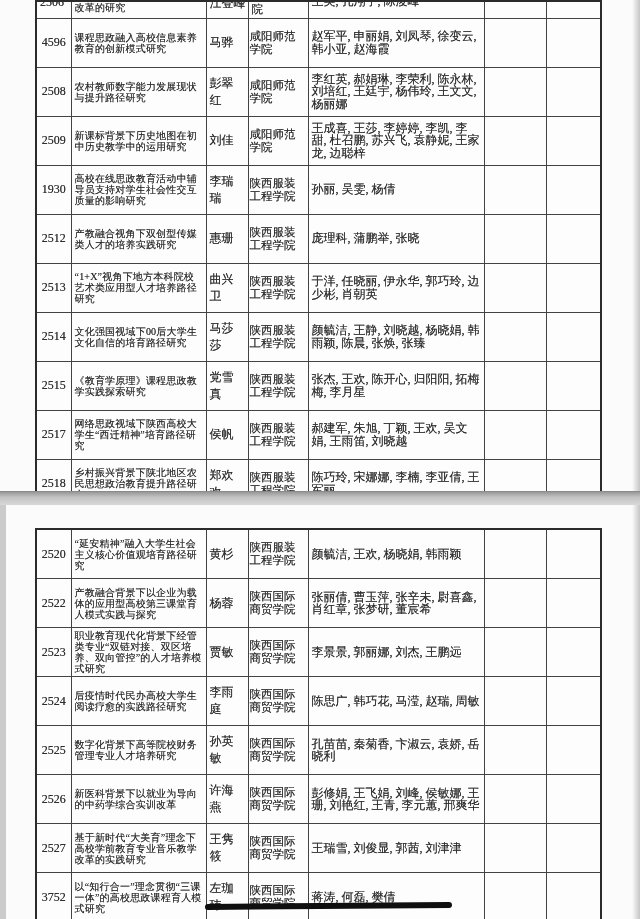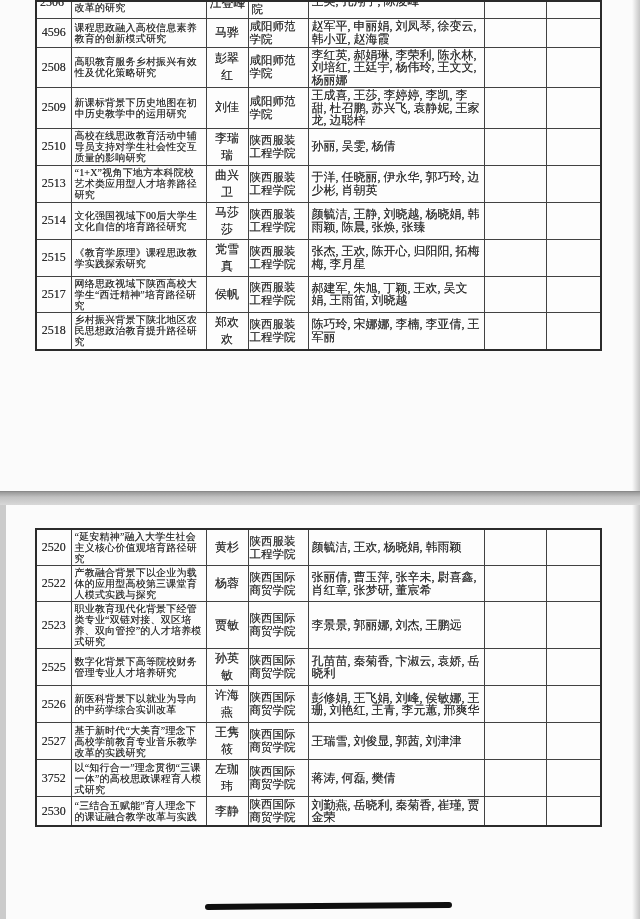--- a/index.html
+++ b/index.html
@@ -17,22 +17,22 @@
   .edge-left{position:absolute;top:0;left:0;width:6px;height:100%;background:#cbcbcb}
   table{border-collapse:collapse;table-layout:fixed;width:565px;margin-left:35px;
         background:#fdfdfd;border:2px solid #2b2b2b}
   #table2{margin-top:23px}
   td{border:1px solid #424242;padding:1px 3px;vertical-align:middle;overflow:hidden;
      text-shadow:0 0 .6px rgba(55,55,55,.75)}
   col.w-num{width:35px} col.w-title{width:135px} col.w-leader{width:42px}
   col.w-inst{width:60px} col.w-members{width:176px} col.w-e1{width:62px} col.w-e2{width:55px}
   .c-num{text-align:center;font-size:12px}
   .c-title{font-size:10px;line-height:11px;letter-spacing:.2px}
-  .c-leader{text-align:center;font-size:12px}
-  .c-inst{font-size:11.5px;line-height:13px;padding:1px 1px}
+  .c-leader{font-size:12px}
+  .c-inst{font-size:11.5px;line-height:13px;padding:11px 1px}
   .c-members{font-size:12px;line-height:12.5px}
   
   tr.partial td{height:17px;padding:0 3px}
   .cutbox{position:relative;height:15px;overflow:hidden}
   .cutbox span{position:absolute;left:0;white-space:nowrap}
   .cut-half{top:-7px;font-size:12px}
   .cut-title{top:0;font-size:10px}
   .cut-inst{top:1px;font-size:11.5px}
   #marker{position:absolute;left:205px;top:903px;width:247px;height:6px;
           background:#0f0f0f;border-radius:3px;transform:rotate(-.45deg)}
@@ -85,42 +85,51 @@
     <td class="c-num">4596</td>
     <td class="c-title">课程思政融入高校信息素养教育的创新模式研究</td>
     <td class="c-leader">马骅</td>
     <td class="c-inst">咸阳师范学院</td>
     <td class="c-members">赵军平, 申丽娟, 刘凤琴, 徐变云, 韩小亚, 赵海霞</td>
     <td class="c-e1"></td>
     <td class="c-e2"></td>
   </tr>
         <tr>
     <td class="c-num">2508</td>
-    <td class="c-title">高职教育服务乡村振兴有效性及优化策略研究</td>
+    <td class="c-title">农村教师数字能力发展现状与提升路径研究</td>
     <td class="c-leader">彭翠红</td>
     <td class="c-inst">咸阳师范学院</td>
     <td class="c-members">李红英, 郝娟琳, 李荣利, 陈永林, 刘培红, 王廷宇, 杨伟玲, 王文文, 杨丽娜</td>
     <td class="c-e1"></td>
     <td class="c-e2"></td>
   </tr>
         <tr>
     <td class="c-num">2509</td>
     <td class="c-title">新课标背景下历史地图在初中历史教学中的运用研究</td>
     <td class="c-leader">刘佳</td>
     <td class="c-inst">咸阳师范学院</td>
     <td class="c-members">王成喜, 王莎, 李婷婷, 李凯, 李甜, 杜召鹏, 苏兴飞, 袁静妮, 王家龙, 边聪梓</td>
     <td class="c-e1"></td>
     <td class="c-e2"></td>
   </tr>
         <tr>
-    <td class="c-num">2510</td>
+    <td class="c-num">1930</td>
     <td class="c-title">高校在线思政教育活动中辅导员支持对学生社会性交互质量的影响研究</td>
     <td class="c-leader">李瑞瑞</td>
     <td class="c-inst">陕西服装工程学院</td>
     <td class="c-members">孙丽, 吴雯, 杨倩</td>
+    <td class="c-e1"></td>
+    <td class="c-e2"></td>
+  </tr>
+        <tr>
+    <td class="c-num">2512</td>
+    <td class="c-title">产教融合视角下双创型传媒类人才的培养实践研究</td>
+    <td class="c-leader">惠珊</td>
+    <td class="c-inst">陕西服装工程学院</td>
+    <td class="c-members">庞理科, 蒲鹏举, 张晓</td>
     <td class="c-e1"></td>
     <td class="c-e2"></td>
   </tr>
         <tr>
     <td class="c-num">2513</td>
     <td class="c-title">“1+X”视角下地方本科院校艺术类应用型人才培养路径研究</td>
     <td class="c-leader">曲兴卫</td>
     <td class="c-inst">陕西服装工程学院</td>
     <td class="c-members">于洋, 任晓丽, 伊永华, 郭巧玲, 边少彬, 肖朝英</td>
     <td class="c-e1"></td>
@@ -203,20 +212,29 @@
         <tr>
     <td class="c-num">2523</td>
     <td class="c-title">职业教育现代化背景下经管类专业“双链对接、双区培养、双向管控”的人才培养模式研究</td>
     <td class="c-leader">贾敏</td>
     <td class="c-inst">陕西国际商贸学院</td>
     <td class="c-members">李景景, 郭丽娜, 刘杰, 王鹏远</td>
     <td class="c-e1"></td>
     <td class="c-e2"></td>
   </tr>
         <tr>
+    <td class="c-num">2524</td>
+    <td class="c-title">后疫情时代民办高校大学生阅读疗愈的实践路径研究</td>
+    <td class="c-leader">李雨庭</td>
+    <td class="c-inst">陕西国际商贸学院</td>
+    <td class="c-members">陈思广, 韩巧花, 马滢, 赵瑞, 周敏</td>
+    <td class="c-e1"></td>
+    <td class="c-e2"></td>
+  </tr>
+        <tr>
     <td class="c-num">2525</td>
     <td class="c-title">数字化背景下高等院校财务管理专业人才培养研究</td>
     <td class="c-leader">孙英敏</td>
     <td class="c-inst">陕西国际商贸学院</td>
     <td class="c-members">孔苗苗, 秦菊香, 卞淑云, 袁娇, 岳晓利</td>
     <td class="c-e1"></td>
     <td class="c-e2"></td>
   </tr>
         <tr>
     <td class="c-num">2526</td>

